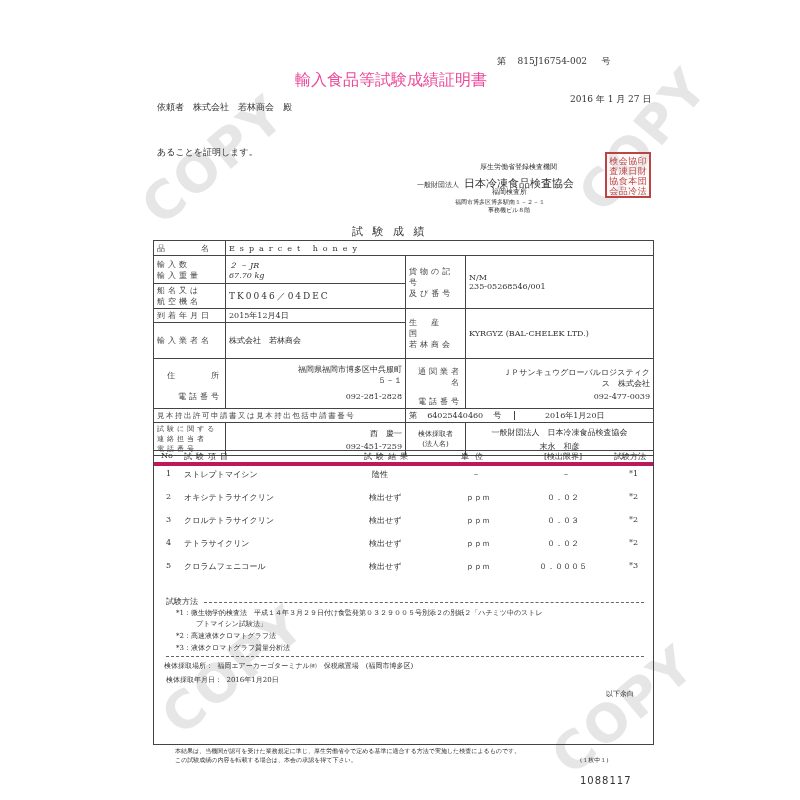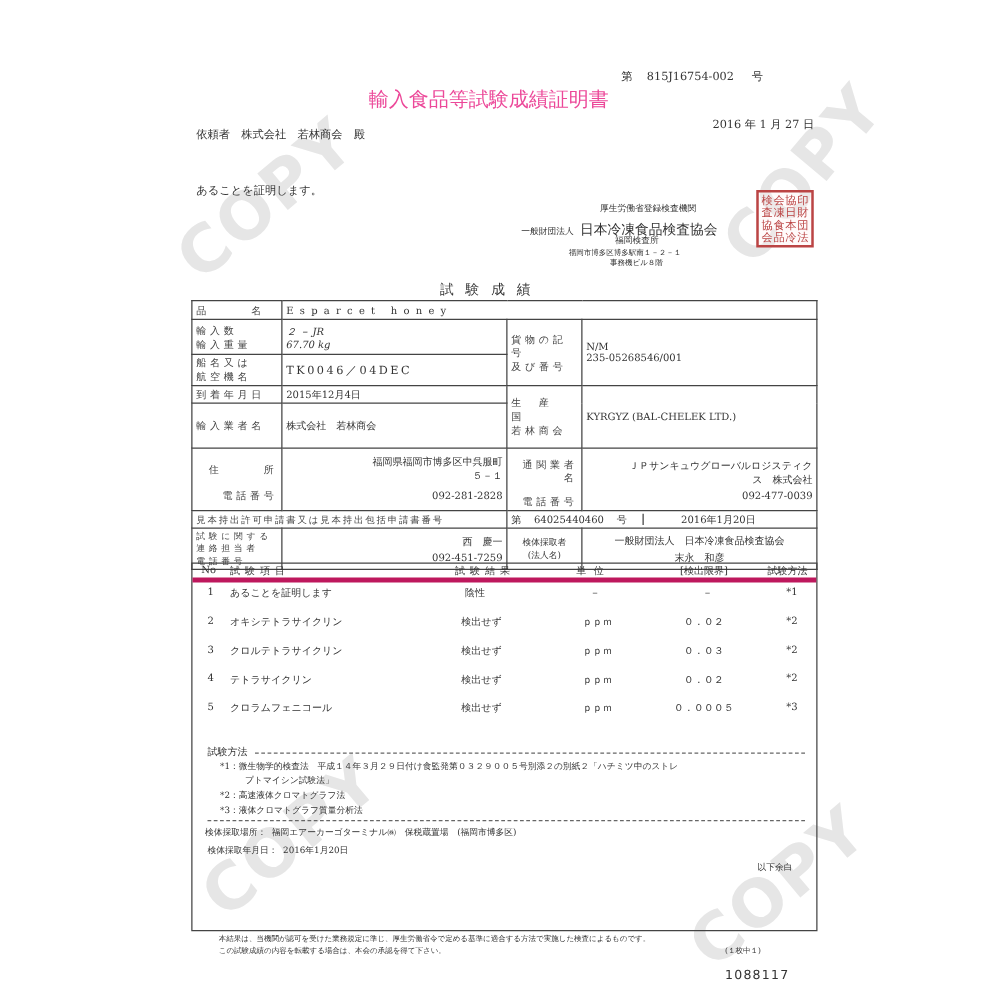--- a/index.html
+++ b/index.html
@@ -175,21 +175,21 @@
       <span class="abs" style="left:7px;">No</span>
       <span class="abs" style="left:30px;letter-spacing:4px;">試験項目</span>
       <span class="abs" style="left:210px;letter-spacing:4px;">試験結果</span>
       <span class="abs" style="left:307px;letter-spacing:6px;">単位</span>
       <span class="abs" style="left:390px;">[検出限界]</span>
       <span class="abs" style="left:460px;">試験方法</span>
     </div>
 
     <div class="res-row" style="top:18px;">
       <span style="left:12px;">1</span>
-        <span style="left:30px;">あることを証明します</span>
+        <span style="left:30px;">ストレプトマイシン</span>
       <span style="left:218px;">陰性</span>
         <span style="left:318px;">－</span>
       <span style="left:408px;">－</span>
         <span style="left:475px;">*1</span>
     </div>
     <div class="res-row" style="top:41px;">
       <span style="left:12px;">2</span>
         <span style="left:30px;">オキシテトラサイクリン</span>
       <span style="left:215px;">検出せず</span>
         <span style="left:312px;">ｐｐｍ</span>

